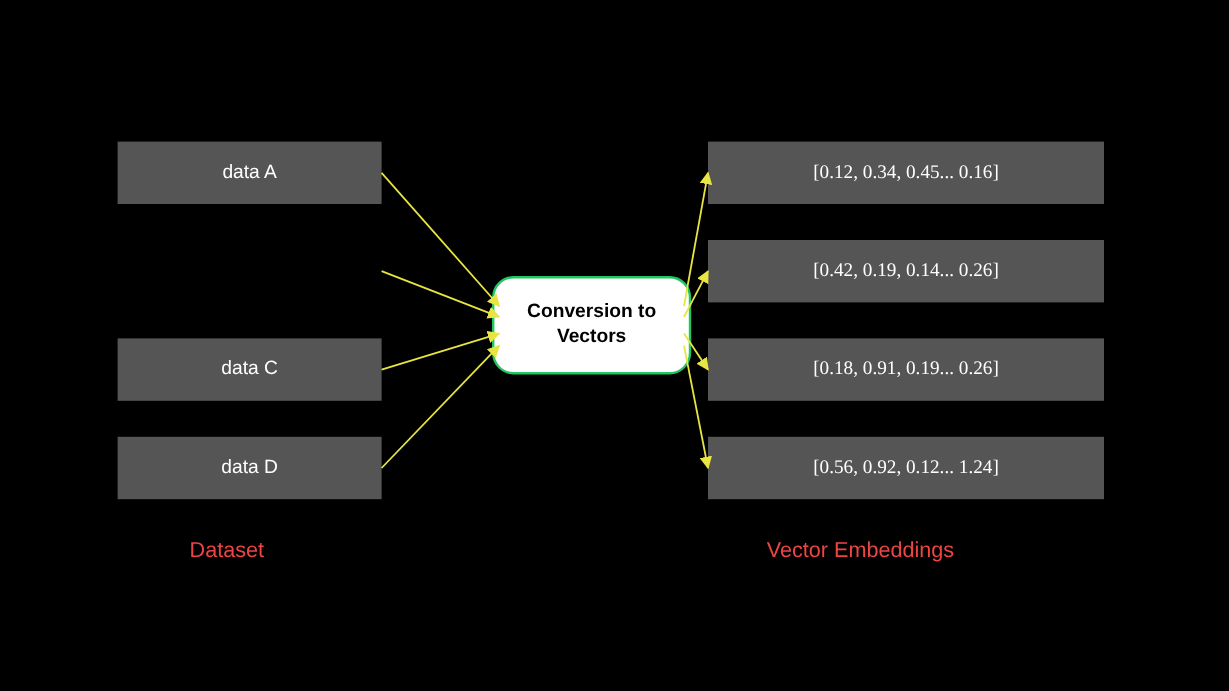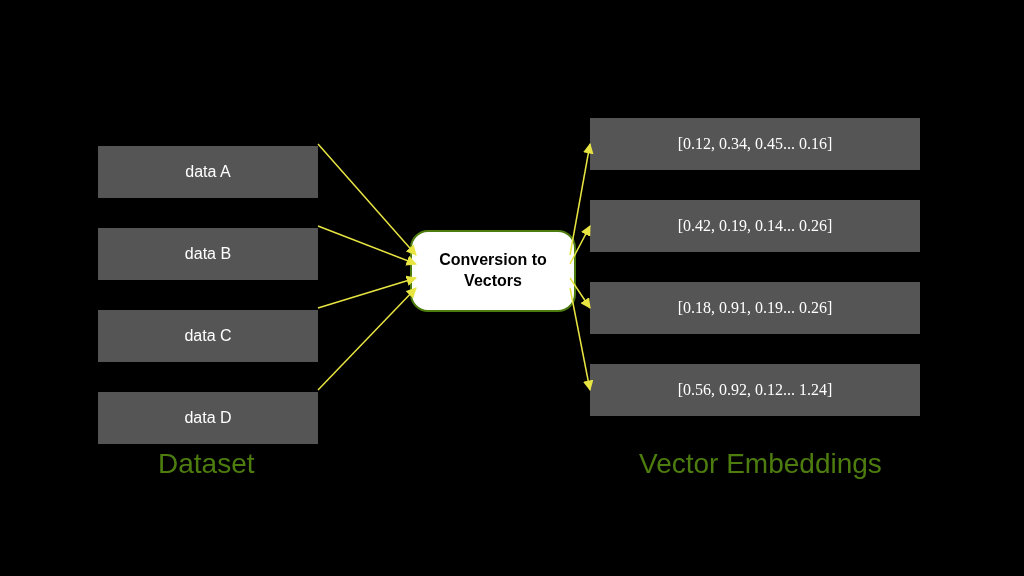--- a/index.html
+++ b/index.html
@@ -22,66 +22,64 @@
     color: #ffffff;
     font-size: 16px;
     display: flex;
     align-items: center;
     justify-content: center;
     height: 52px;
   }
   .data-box {
     left: 98px;
     width: 220px;
-    margin-top: 28px;
   }
   .vec-box {
     left: 590px;
     width: 330px;
     font-family: Liberation Serif, serif;
   }
   .converter {
     position: absolute;
     left: 410px;
     top: 230px;
     width: 166px;
     height: 82px;
     background: #ffffff;
-    border: 2px solid #4d7c0f;
+    border: 2px solid #22c55e;
     border-radius: 18px;
     color: #000000;
     font-size: 16px;
     font-weight: 700;
     display: flex;
     align-items: center;
     justify-content: center;
     text-align: center;
     line-height: 1.3;
   }
   .caption {
     position: absolute;
-    color: #4d7c0f;
-    font-size: 28px;
+    color: #ef4444;
+    font-size: 18px;
   }
   .arrows {
     position: absolute;
     left: 0;
     top: 0;
     width: 1024px;
     height: 576px;
     pointer-events: none;
   }
 </style>
 </head>
 <body>
 
 <div class="diagram">
 
   <div class="box data-box" style="top:118px">data A</div>
-  <div class="box data-box" style="top:200px">data B</div>
   <div class="box data-box" style="top:282px">data C</div>
   <div class="box data-box" style="top:364px">data D</div>
 
   <div class="converter">Conversion to Vectors</div>
 
   <div class="box vec-box" style="top:118px">[0.12, 0.34, 0.45... 0.16]</div>
   <div class="box vec-box" style="top:200px">[0.42, 0.19, 0.14... 0.26]</div>
   <div class="box vec-box" style="top:282px">[0.18, 0.91, 0.19... 0.26]</div>
   <div class="box vec-box" style="top:364px">[0.56, 0.92, 0.12... 1.24]</div>
 

